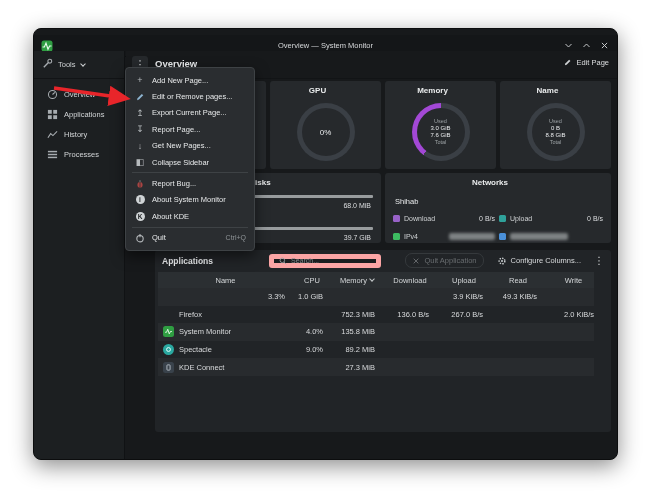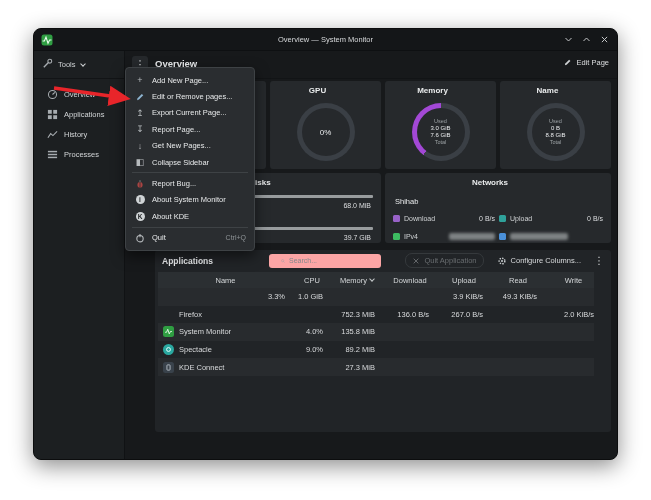--- a/index.html
+++ b/index.html
@@ -4,21 +4,21 @@
 <style>
   * { margin:0; padding:0; box-sizing:border-box; }
   html,body { width:651px; height:500px; background:#ffffff; overflow:hidden;
               font-family:"Liberation Sans", sans-serif; }
 
   .window { position:absolute; left:33px; top:28px; width:585px; height:432px;
             background:#17191b; border-radius:8px; overflow:hidden;
             box-shadow:0 6px 22px rgba(0,0,0,.45); border:1px solid #0c0d0e; }
 
   
-  .titlebar { position:absolute; left:0; top:0; width:100%; height:22px;
+  .titlebar { position:absolute; left:0; top:6px; width:100%; height:22px;
               background:#141618; border-bottom:1px solid #0e1012;
               display:flex; align-items:center;padding-left:48px; }
   .tb-title { position:absolute; left:0; right:0; text-align:center;
               font-size:7.5px; color:#d7d9db; }
   .tb-appicon { position:absolute; left:7px; top:5px; width:12px; height:12px; }
   .tb-controls { position:absolute; right:6px; top:4px; display:flex; gap:5px; }
   .tb-btn { width:13px; height:13px; display:flex; align-items:center; justify-content:center; }
 
   
   .sidebar { position:absolute; left:0; top:22px; width:91px; bottom:0;
@@ -70,21 +70,21 @@
              font-size:7px; color:#cfd2d4; }
   .sw { width:7px; height:7px; border-radius:1.5px; flex:none; }
   .net-val { margin-left:auto; color:#dcdee0; }
   .blur-blob { height:7px; border-radius:2px; background:#7e8284; filter:blur(1.6px); }
 
   
   .apps { margin-top:7px; height:182px; background:#212427; border-radius:3px; position:relative; overflow:hidden; }
   .apps-toolbar { height:21px; display:flex; align-items:center; padding:0 7px; }
   .apps-title { font-size:8.5px; font-weight:bold; color:#eceef0; }
   .searchbox { margin-left:56px; width:112px; height:14px; background:#1a1d1f;
-               border:7px solid #fca5a5; border-radius:3px;
+               border:5px solid #fca5a5; border-radius:3px;
                display:flex; align-items:center; gap:4px; padding:0 5px; }
   .searchbox input { background:transparent; border:none; outline:none; width:80px;
                      font-size:7px; color:#cfd2d4; font-family:"Liberation Sans",sans-serif; }
   .searchbox input::placeholder { color:#84888b; }
   .btn { display:flex; align-items:center; gap:4px; height:15px; padding:0 6px;
          border:1px solid #35393c; border-radius:3px; font-size:7.5px; }
   .btn-disabled { color:#686c6f; margin-left:auto;border-radius:7px; }
   .btn-normal { color:#d8dadc; margin-left:7px; }
   .overflow-dots { margin-left:7px; font-size:10px; color:#d3d6d8; }
 

